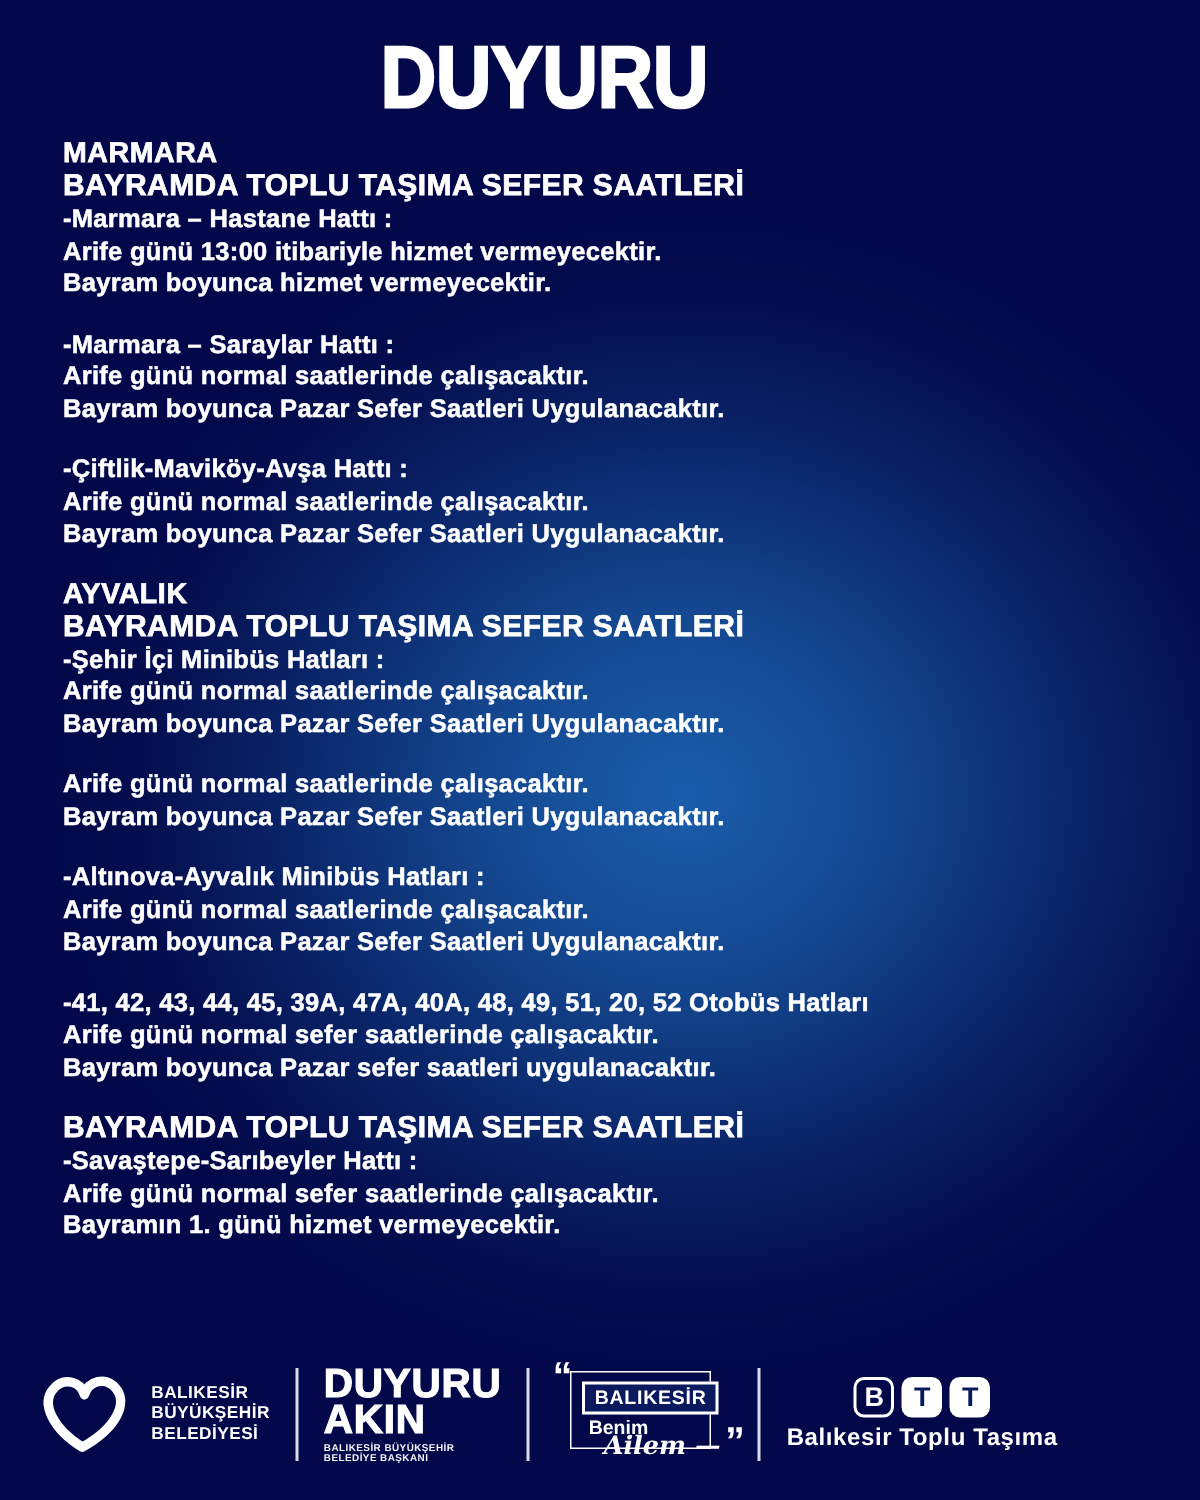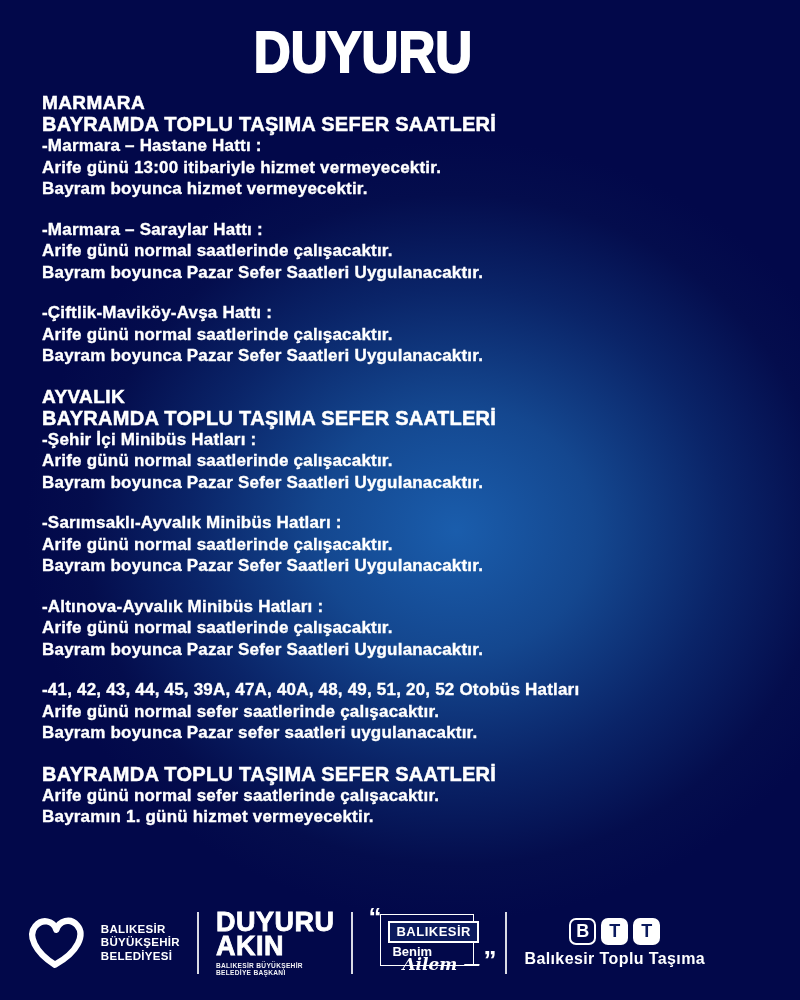--- a/index.html
+++ b/index.html
@@ -167,38 +167,38 @@
       </section>
       <section class="section">
         <div class="region-name">AYVALIK</div>
         <div class="section-heading">BAYRAMDA TOPLU TAŞIMA SEFER SAATLERİ</div>
         <div class="entry">
           <div class="route-line">-Şehir İçi Minibüs Hatları :</div>
           <div class="info-line">Arife günü normal saatlerinde çalışacaktır.</div>
           <div class="info-line">Bayram boyunca Pazar Sefer Saatleri Uygulanacaktır.</div>
         </div>
         <div class="entry">
-          <div class="route-line">-Sarımsaklı-Ayvalık Minibüs Hatları :</div>
           <div class="info-line">Arife günü normal saatlerinde çalışacaktır.</div>
           <div class="info-line">Bayram boyunca Pazar Sefer Saatleri Uygulanacaktır.</div>
         </div>
         <div class="entry">
           <div class="route-line">-Altınova-Ayvalık Minibüs Hatları :</div>
           <div class="info-line">Arife günü normal saatlerinde çalışacaktır.</div>
           <div class="info-line">Bayram boyunca Pazar Sefer Saatleri Uygulanacaktır.</div>
         </div>
         <div class="entry">
           <div class="route-line">-41, 42, 43, 44, 45, 39A, 47A, 40A, 48, 49, 51, 20, 52 Otobüs Hatları</div>
           <div class="info-line">Arife günü normal sefer saatlerinde çalışacaktır.</div>
           <div class="info-line">Bayram boyunca Pazar sefer saatleri uygulanacaktır.</div>
         </div>
       </section>
       <section class="section">
         <div class="section-heading">BAYRAMDA TOPLU TAŞIMA SEFER SAATLERİ</div>
         <div class="entry">
+          <div class="route-line">-Savaştepe-Sarıbeyler Hattı :</div>
           <div class="info-line">Arife günü normal sefer saatlerinde çalışacaktır.</div>
           <div class="info-line">Bayramın 1. günü hizmet vermeyecektir.</div>
         </div>
       </section>
     </main>
 
   <footer class="footer">
 
     <div class="muni-logo">
       <span>

